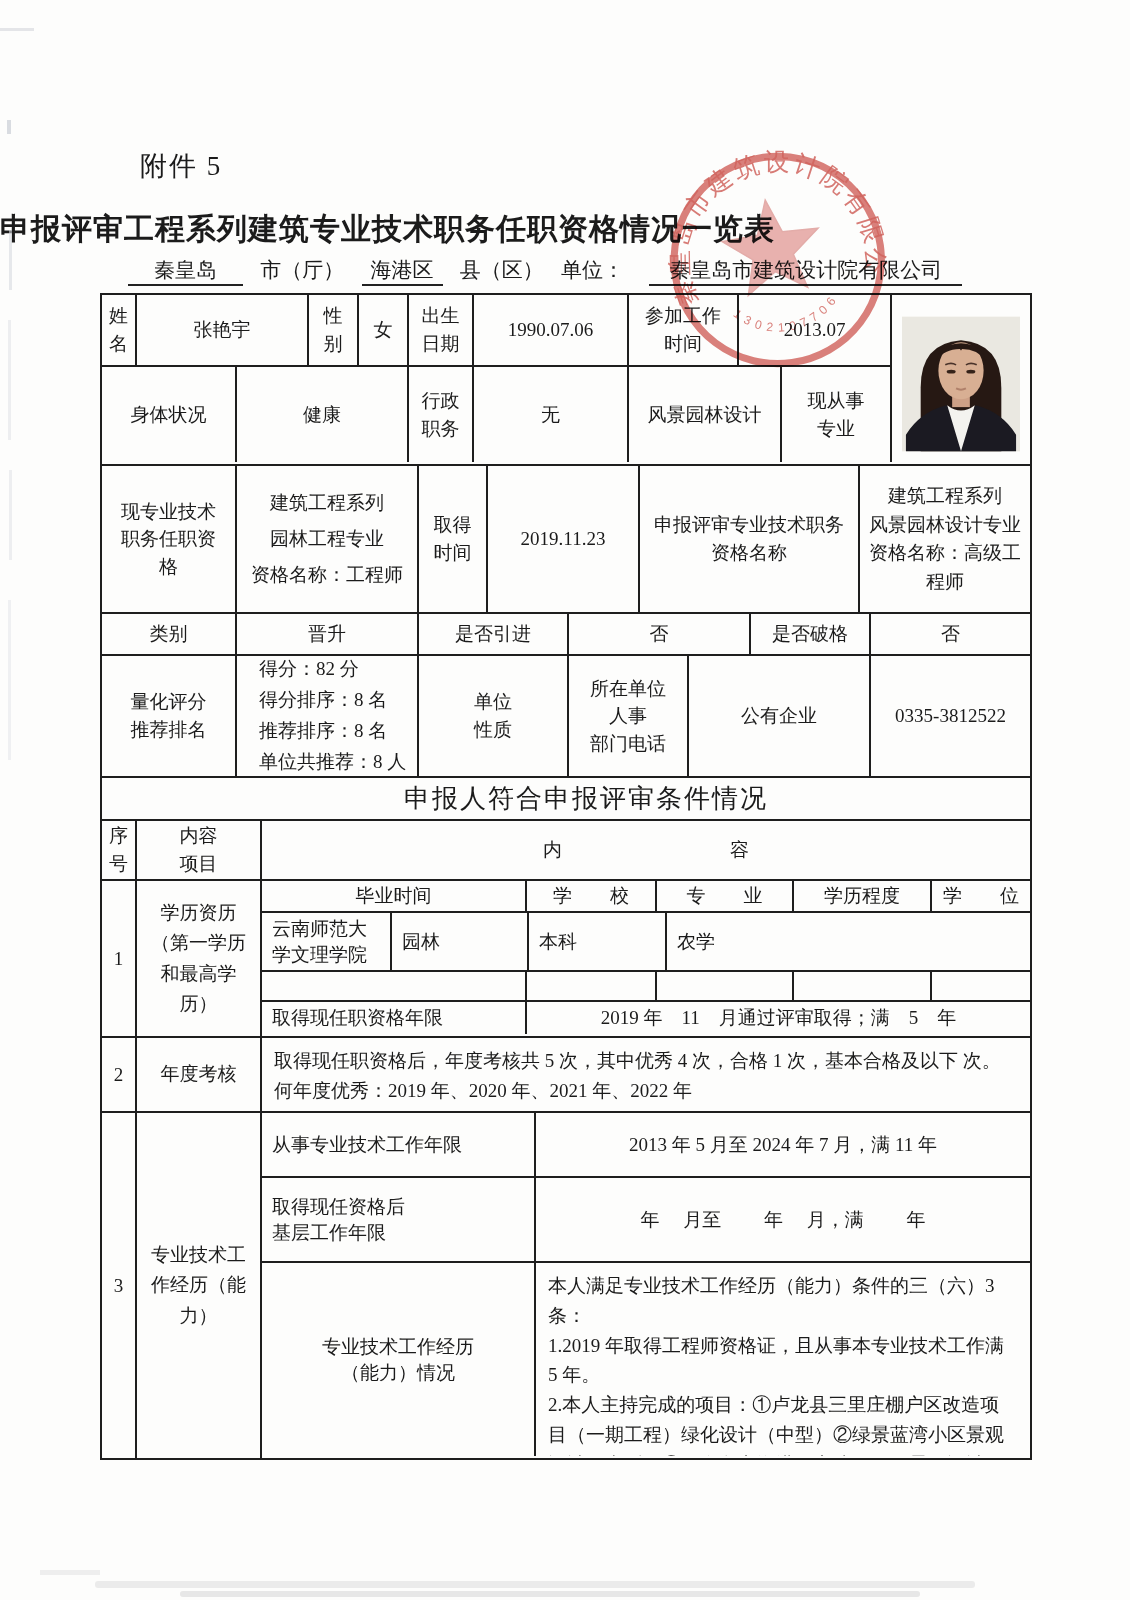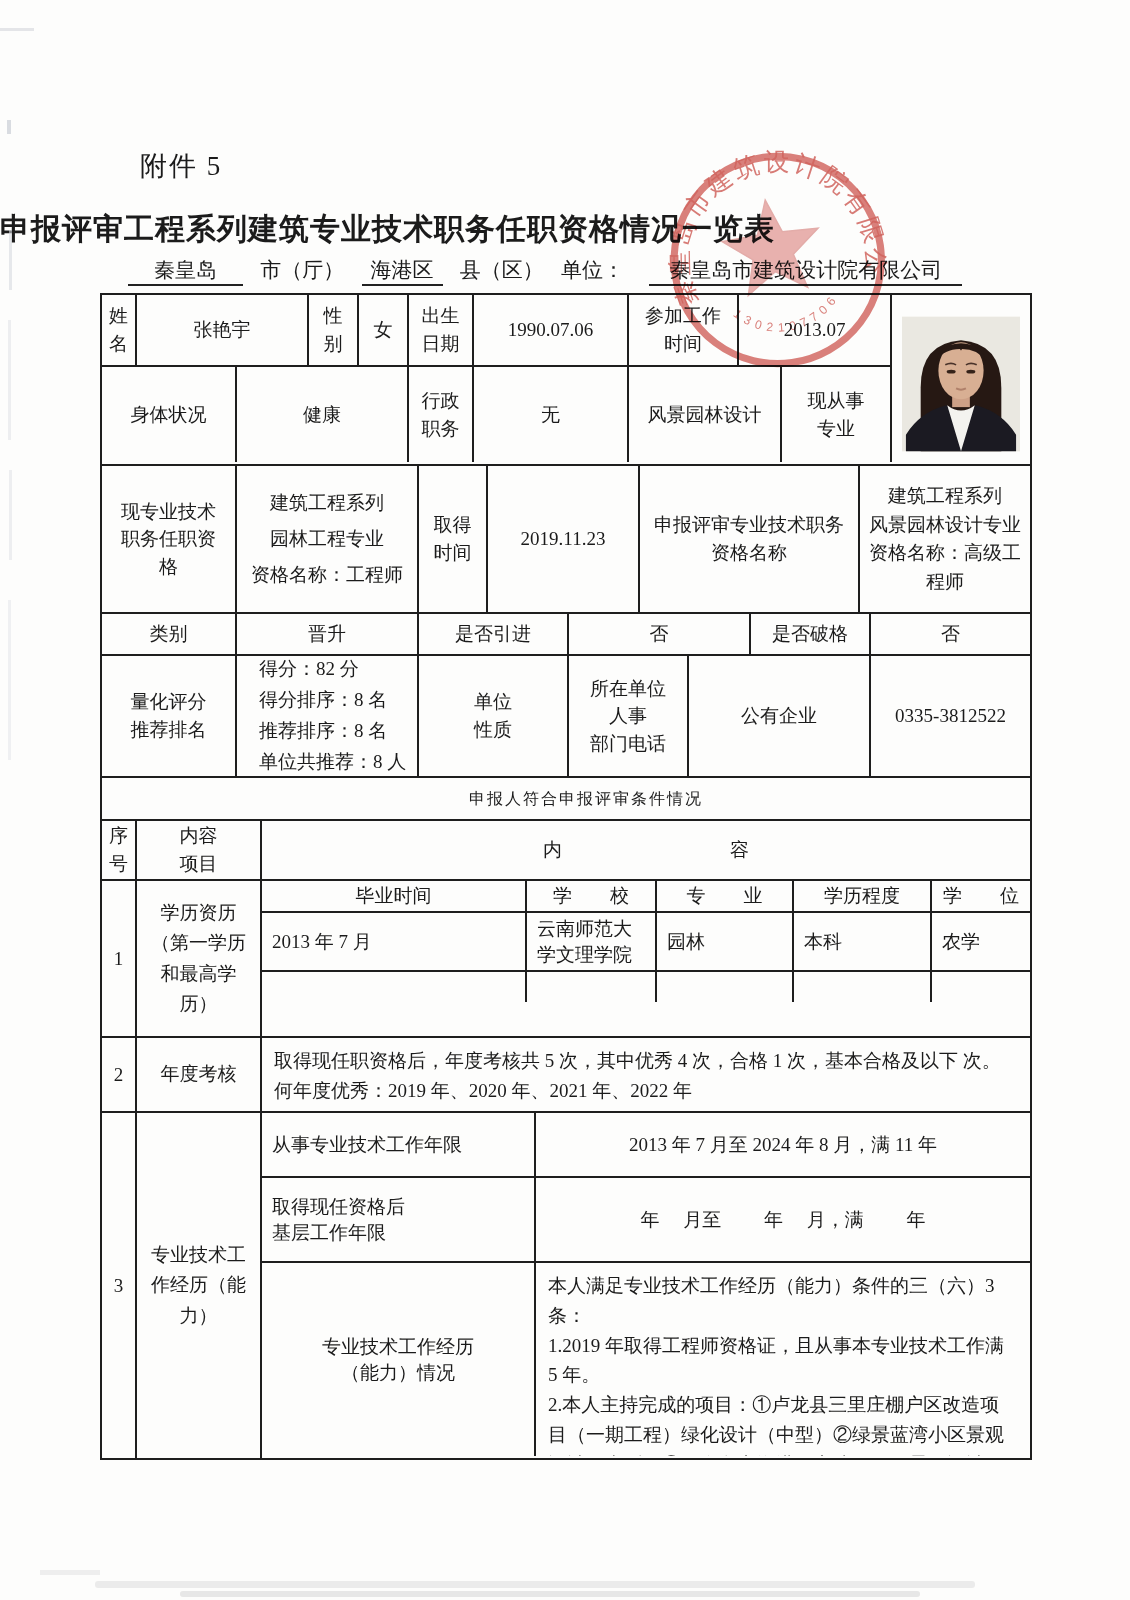--- a/index.html
+++ b/index.html
@@ -32,21 +32,21 @@
   .leftstack{width:790px;}
   .leftstack .r{border-bottom:2px solid #1e1e1e;}
   .leftstack .r:last-child{border-bottom:none;}
   .leftstack .c:last-child{border-right:2px solid #1e1e1e;}
   .photo-cell{width:138px;height:169px;display:flex;align-items:flex-start;
               justify-content:center;padding-top:21px;box-sizing:border-box;}
   .wide19{line-height:1.9;}
   .lh15{line-height:1.5;}
   .score-col{flex-direction:column;align-items:flex-start;justify-content:center;
              padding-left:22px;text-align:left;line-height:1.62;}
-  .banner{font-size:16px;letter-spacing:2px;padding-left:40px;}
+  .banner{font-size:26px;letter-spacing:2px;padding-left:40px;}
   .chead{gap:168px;}
   
   .sec{display:flex;box-sizing:border-box;border-bottom:2px solid #1e1e1e;}
   .sec.last{border-bottom:none;}
   .seqc{width:35px;box-sizing:border-box;border-right:2px solid #1e1e1e;
         display:flex;align-items:center;justify-content:center;}
   .itemc{width:125px;box-sizing:border-box;border-right:2px solid #1e1e1e;
          display:flex;align-items:center;justify-content:center;text-align:center;
          white-space:pre-line;line-height:1.6;}
   .contc{width:768px;box-sizing:border-box;}
@@ -193,54 +193,57 @@
 历）</div>
       <div class="contc">
         <div class="sub" style="height:32px">
           <div class="c" style="width:265px">毕业时间</div>
           <div class="c" style="width:130px">学　　校</div>
           <div class="c" style="width:137px">专　　业</div>
           <div class="c" style="width:138px">学历程度</div>
           <div class="c endc" style="width:98px">学　　位</div>
         </div>
         <div class="sub" style="height:59px">
-          <div class="c left-al" style="width:265px">2013 年 7 月</div>
           <div class="c left-al" style="width:130px">云南师范大
 学文理学院</div>
           <div class="c left-al" style="width:137px">园林</div>
           <div class="c left-al" style="width:138px">本科</div>
           <div class="c endc left-al" style="width:98px">农学</div>
         </div>
         <div class="sub" style="height:30px">
           <div class="c" style="width:265px"></div>
           <div class="c" style="width:130px"></div>
           <div class="c" style="width:137px"></div>
           <div class="c" style="width:138px"></div>
           <div class="c endc" style="width:98px"></div>
+        </div>
+        <div class="sub" style="height:32px">
+          <div class="c left-al" style="width:265px">取得现任职资格年限</div>
+          <div class="c endc" style="width:503px">2019 年　11　月通过评审取得；满　5　年</div>
         </div>
       </div>
     </div>
 
     <div class="sec" style="height:75px">
       <div class="seqc">2</div>
       <div class="itemc">年度考核</div>
       <div class="contc" style="display:flex;align-items:center;">
         <span class="para">取得现任职资格后，年度考核共  5    次，其中优秀  4    次，合格   1   次，基本合格及以下        次。何年度优秀：2019 年、2020 年、2021 年、2022 年</span>
       </div>
     </div>
 
     <div class="sec last" style="height:345px">
       <div class="seqc">3</div>
       <div class="itemc">专业技术工
 作经历（能
 力）</div>
       <div class="contc">
         <div class="sub" style="height:65px">
           <div class="c left-al" style="width:274px">从事专业技术工作年限</div>
-          <div class="c endc" style="width:494px">2013 年 7 月至  2024 年 8 月，满 11 年</div>
+          <div class="c endc" style="width:494px">2013 年 5 月至  2024 年 7 月，满 11 年</div>
         </div>
         <div class="sub" style="height:85px">
           <div class="c left-al" style="width:274px;text-align:left">取得现任资格后
 基层工作年限</div>
           <div class="c endc" style="width:494px">年　 月至　　 年　 月，满　　 年</div>
         </div>
         <div class="sub" style="height:193px">
           <div class="c" style="width:274px">专业技术工作经历
 （能力）情况</div>
           <div class="c endc" style="width:494px;align-items:flex-start">

